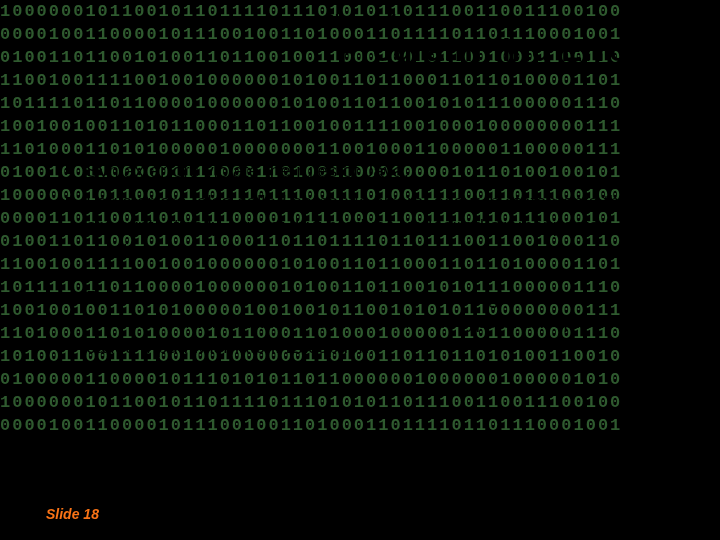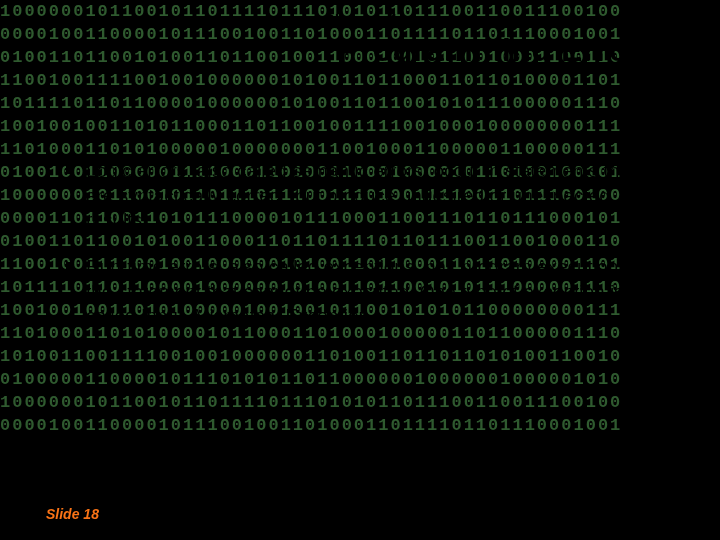--- a/index.html
+++ b/index.html
@@ -102,18 +102,19 @@
 110010011110010010000001010011011000110110100001101
 101111011011000010000001010011011001010111000001110
 100100100110101100011011001001111001000100000000111
 110100011010100000100000001100100011000001100000111</div>
 
 <div class="content">
   <div class="chapter">Chapter 4</div>
   <div class="title">Programming Errors</div>
 
   <ul class="bullets">
+    <li>Syntax errors violate the rules of Java.</li>
     <li>Logic errors, also called semantic errors, occur in statements that are syntactically correct, but produce undesired or unexpected results.</li>
     <li class="gap">Run-time errors, also called exceptions, halt program execution at the statement that cannot be executed. One type of exception is called Input. Mismatch. Exception.</li>
   </ul>
 
   <div class="slidenum">Slide 18</div>
 </div>
 
 </body></html>

